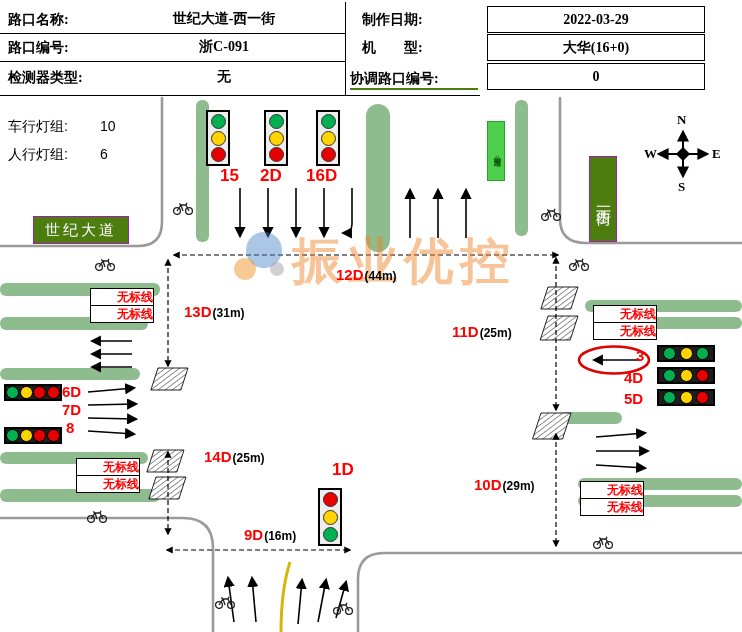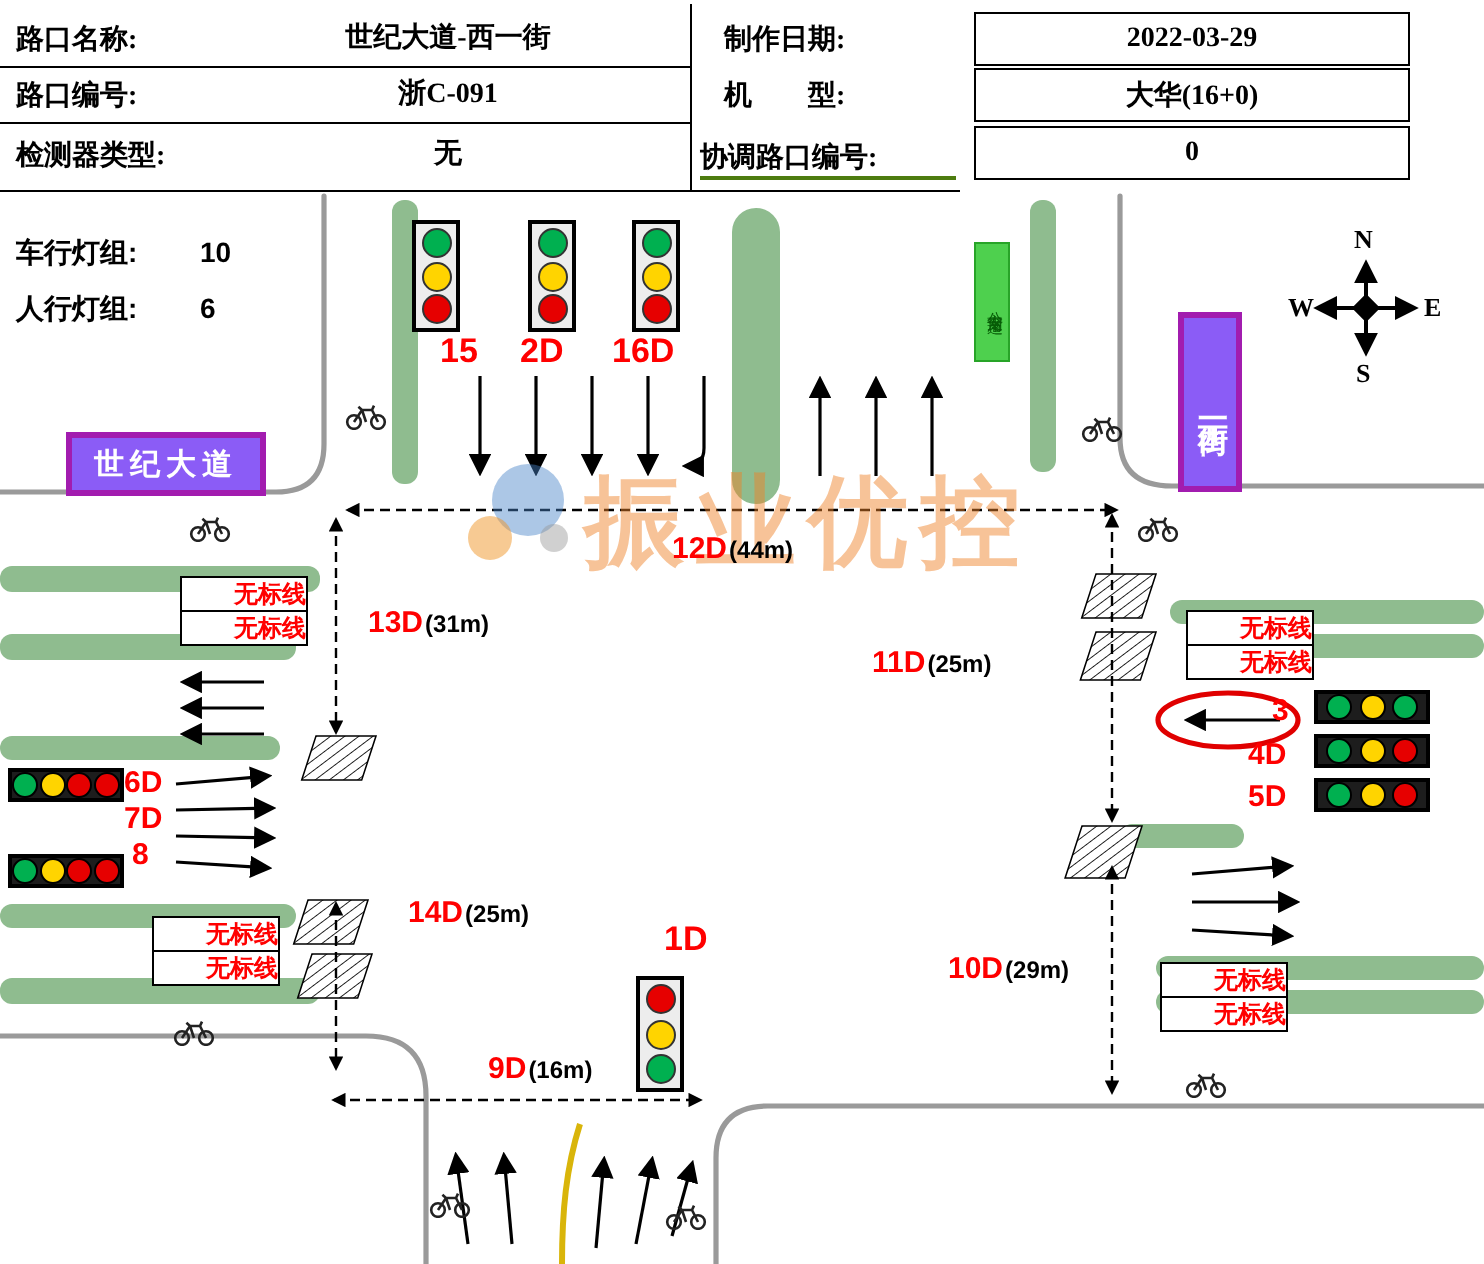--- a/index.html
+++ b/index.html
@@ -26,26 +26,26 @@
   .sigh{border:2px solid #000;background:#1d1d1d;display:flex;align-items:center;justify-content:space-evenly;}
   .sigh .lamp{width:11px;height:11px;border-radius:50%;border:1px solid #000;}
   .lamp.red{background:#e60000;}
   .lamp.yellow{background:#ffd400;}
   .lamp.green{background:#00b050;}
   
   .nmbox{border:1px solid #000;background:#fff;width:62px;}
   .nmbox .row{height:16px;line-height:16px;text-align:right;color:#f00;font-weight:bold;font-size:12px;}
   .nmbox .row + .row{border-top:1px solid #000;}
   
-  .roadname{background:#8b5cf6;color:#fff;font-weight:bold;display:flex;align-items:center;
-            justify-content:center;border:3px solid #a21caf;}
+  .roadname{background:#4d7c0f;color:#fff;font-weight:normal;display:flex;align-items:center;
+            justify-content:center;border:1px solid #a21caf;}
   .vertical-text{writing-mode:vertical-rl;text-orientation:upright;}
   .buslane{background:#4ed04e;border:1px solid #28a428;color:#075c07;font-size:8px;
            display:flex;align-items:center;justify-content:center;letter-spacing:1px;}
-  .stat-label{font-size:14px;font-weight:bold;color:#000;}
+  .stat-label{font-size:14px;font-weight:normal;color:#000;}
   .compass-letter{font-family:"Liberation Serif",serif;font-size:13px;font-weight:bold;color:#000;}
   
   .wm-title{font-size:50px;font-weight:bold;color:rgba(238,130,40,0.48);letter-spacing:6px;white-space:nowrap;}
   .wm-sub{font-size:17px;color:rgba(170,135,105,0.62);white-space:nowrap;}
   .wm-dot{border-radius:50%;}
   .z1{z-index:1;} .z2{z-index:2;} .z3{z-index:3;}
 </style>
 </head>
 <body>
 
@@ -284,21 +284,21 @@
   <span class="abs sig-label sm z3" style="left:624px;top:390px">5D</span>
 
   <div class="abs dist z3" style="left:336px;top:266px">
     <span class="id">12D</span>
       <span class="len">(44m)</span>
   </div>
   <div class="abs dist z3" style="left:184px;top:303px">
     <span class="id">13D</span>
       <span class="len">(31m)</span>
   </div>
-  <div class="abs dist z3" style="left:436px;top:323px">
+  <div class="abs dist z3" style="left:452px;top:323px">
     <span class="id">11D</span>
       <span class="len">(25m)</span>
   </div>
   <div class="abs dist z3" style="left:204px;top:448px">
     <span class="id">14D</span>
       <span class="len">(25m)</span>
   </div>
   <div class="abs dist z3" style="left:474px;top:476px">
     <span class="id">10D</span>
       <span class="len">(29m)</span>

